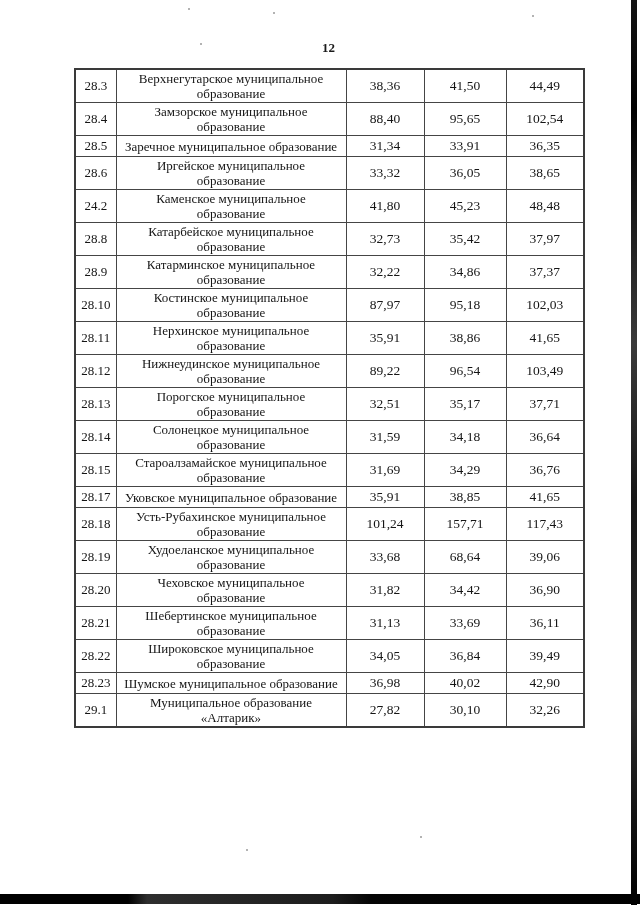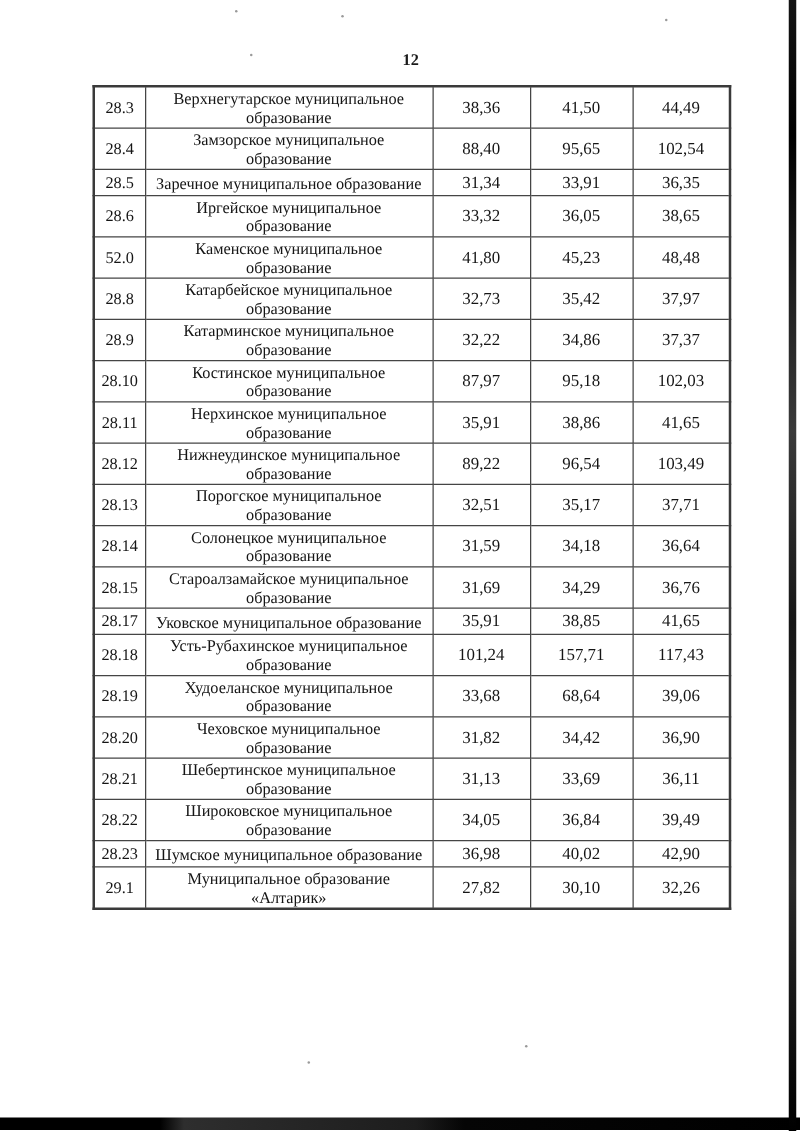--- a/index.html
+++ b/index.html
@@ -125,21 +125,21 @@
   <tr class="multi">
     <td class="c-code">28.6</td>
     <td class="c-name">Иргейское муниципальное
 образование</td>
     <td class="c-val">33,32</td>
     <td class="c-val">36,05</td>
     <td class="c-val">38,65</td>
   </tr>
 
   <tr class="multi">
-    <td class="c-code">52.0</td>
+    <td class="c-code">24.2</td>
     <td class="c-name">Каменское муниципальное
 образование</td>
     <td class="c-val">41,80</td>
     <td class="c-val">45,23</td>
     <td class="c-val">48,48</td>
   </tr>
 
   <tr class="multi">
     <td class="c-code">28.8</td>
     <td class="c-name">Катарбейское муниципальное

